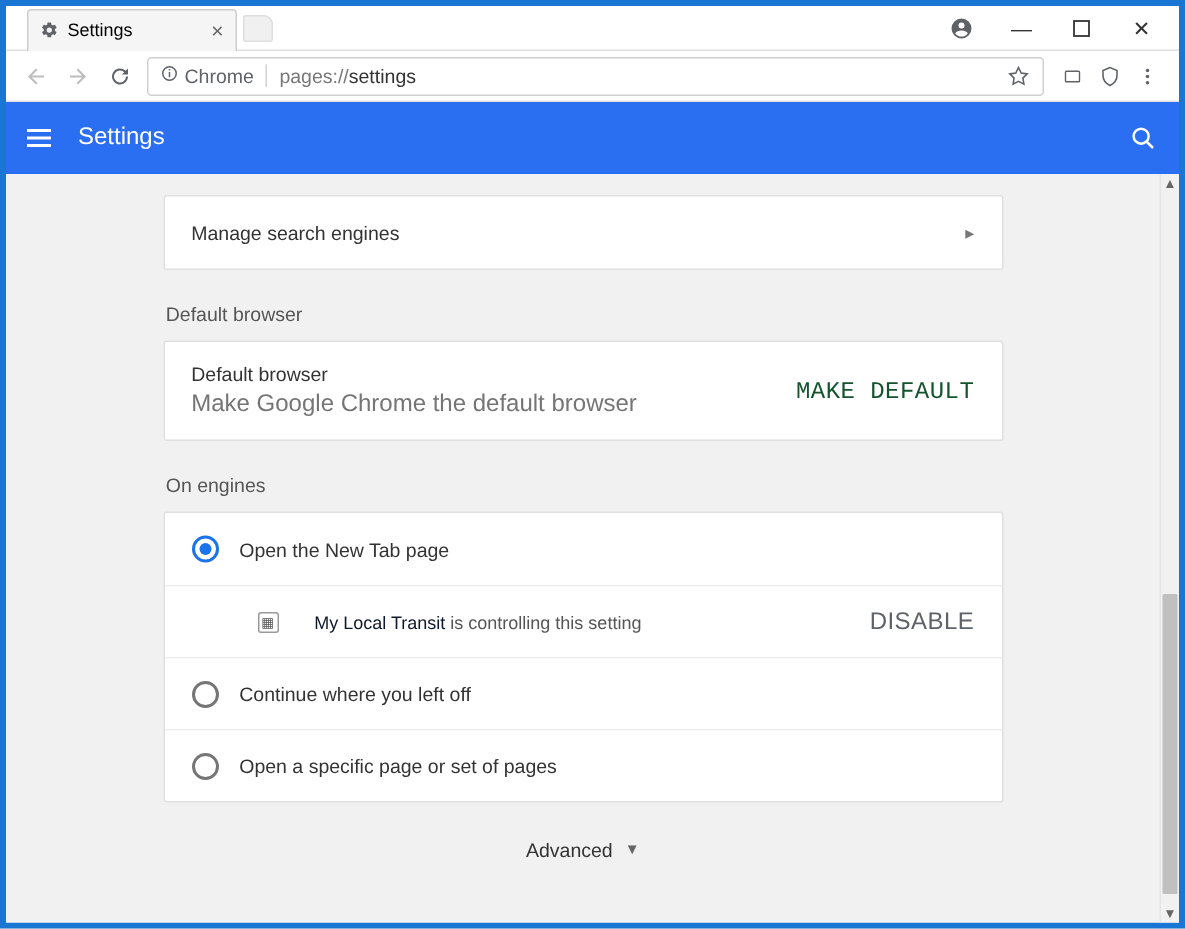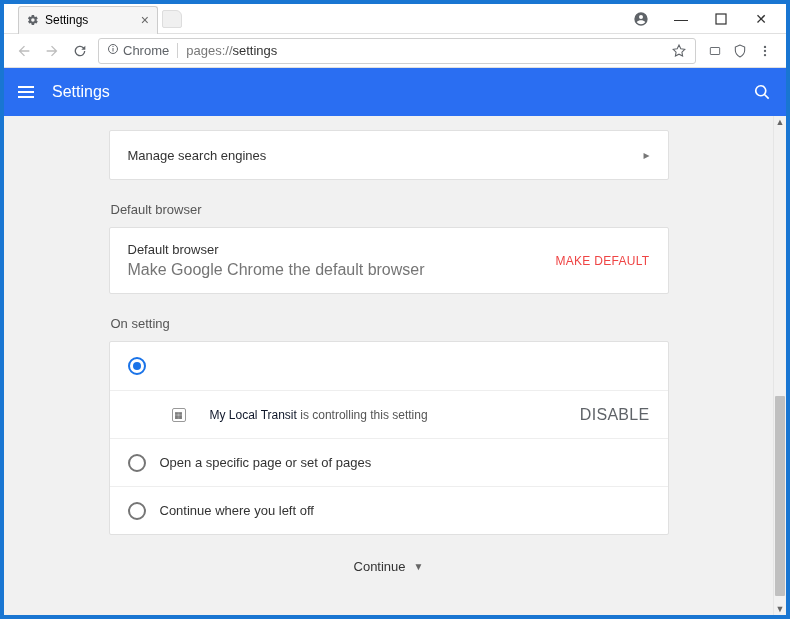--- a/index.html
+++ b/index.html
@@ -57,21 +57,21 @@
 .card { background: #fff; border: 1px solid #e0e0e0; border-radius: 2px; }
 .row { display: flex; align-items: center; padding: 14px 18px; font-size: 13px; color: #333; min-height: 48px; }
 .row + .row { border-top: 1px solid #eee; }
 .row .chev { margin-left: auto; color: #777; font-size: 12px; }
 
 .section-label { font-size: 13px; color: #555; margin: 22px 0 10px 2px; }
 
 .db-card .row { align-items: flex-start; flex-direction: row; }
 .db-text { display: flex; flex-direction: column; gap: 4px; }
 .db-sub { font-size: 16px; color: #757575; }
-.make-default { margin-left: auto; align-self: center; color: #ef4444; font-size: 12px; font-weight: 500; letter-spacing: .3px; }
+.make-default { margin-left: auto; align-self: center; color: #14532d; font-size: 16px; font-weight: 500; letter-spacing: .3px; font-family: Liberation Mono, monospace; }
 
 .startup-card .row { gap: 14px; }
 .radio { width: 18px; height: 18px; border: 2px solid #757575; border-radius: 50%; flex-shrink: 0; position: relative; }
 .radio.checked { border-color: #1a73e8; }
 .radio.checked::after { content: ""; position: absolute; inset: 3px; background: #1a73e8; border-radius: 50%; }
 .ext-row { padding-left: 62px; font-size: 12px; color: #555; }
 .ext-row .ext-icon { width: 14px; height: 14px; background: #fff; border: 1px solid #999; border-radius: 2px; margin-right: 10px; display: inline-flex; align-items: center; justify-content: center; font-size: 9px; }
 .ext-name { color: #0f172a; }
 .disable-btn { margin-left: auto; color: #5f6368; font-size: 16px; font-weight: 500; letter-spacing: .3px; }
 
@@ -201,44 +201,45 @@
         <div class="card db-card">
           <div class="row">
             <div class="db-text">
               <span>Default browser</span>
               <span class="db-sub">Make Google Chrome the default browser</span>
             </div>
             <div class="make-default">MAKE DEFAULT</div>
           </div>
         </div>
 
-        <div class="section-label">On setting</div>
+        <div class="section-label">On engines</div>
         <div class="card startup-card">
           <div class="row">
             <span class="radio checked"></span>
+            <span>Open the New Tab page</span>
           </div>
           <div class="row ext-row">
             <span class="ext-icon">▦</span>
             <span>
               <span class="ext-name">My Local Transit</span><span> is controlling this setting</span>
             </span>
             <span class="disable-btn">DISABLE</span>
           </div>
           <div class="row">
             <span class="radio"></span>
+            <span>Continue where you left off</span>
+          </div>
+          <div class="row">
+            <span class="radio"></span>
             <span>Open a specific page or set of pages</span>
           </div>
-          <div class="row">
-            <span class="radio"></span>
-            <span>Continue where you left off</span>
-          </div>
         </div>
 
         <div class="advanced">
-          <span>Continue</span>
+          <span>Advanced</span>
           <span class="caret">▼</span>
         </div>
 
       </div>
     </div>
     <div class="scrollbar-gutter">
       <div class="scroll-arrow up">▲</div>
       <div class="scroll-thumb"></div>
       <div class="scroll-arrow down">▼</div>
     </div>

